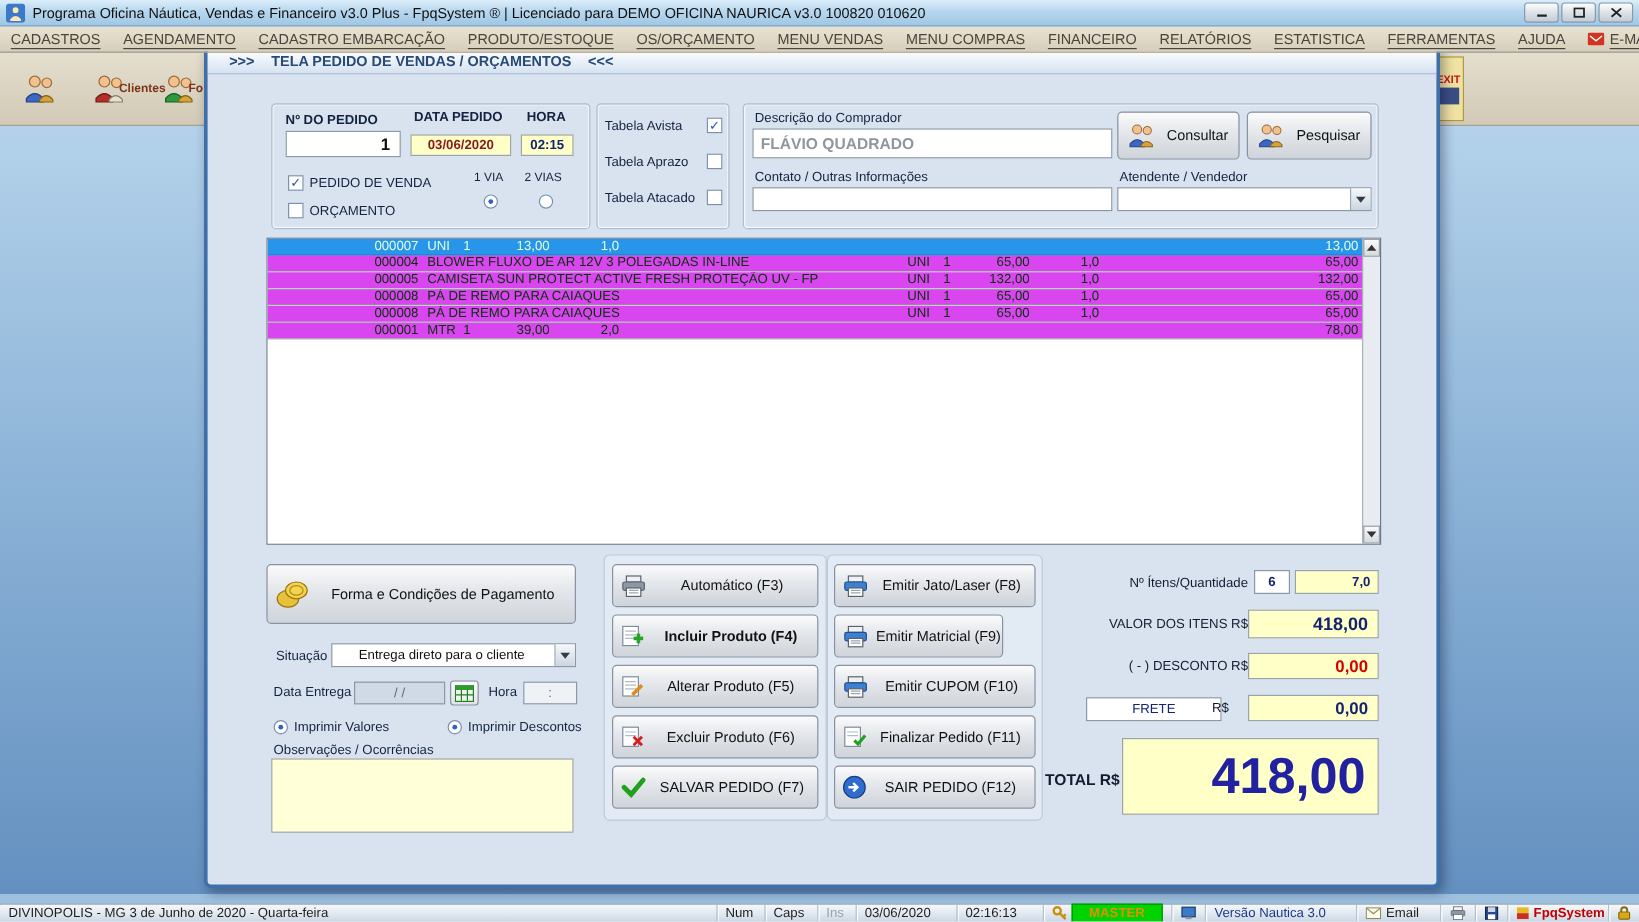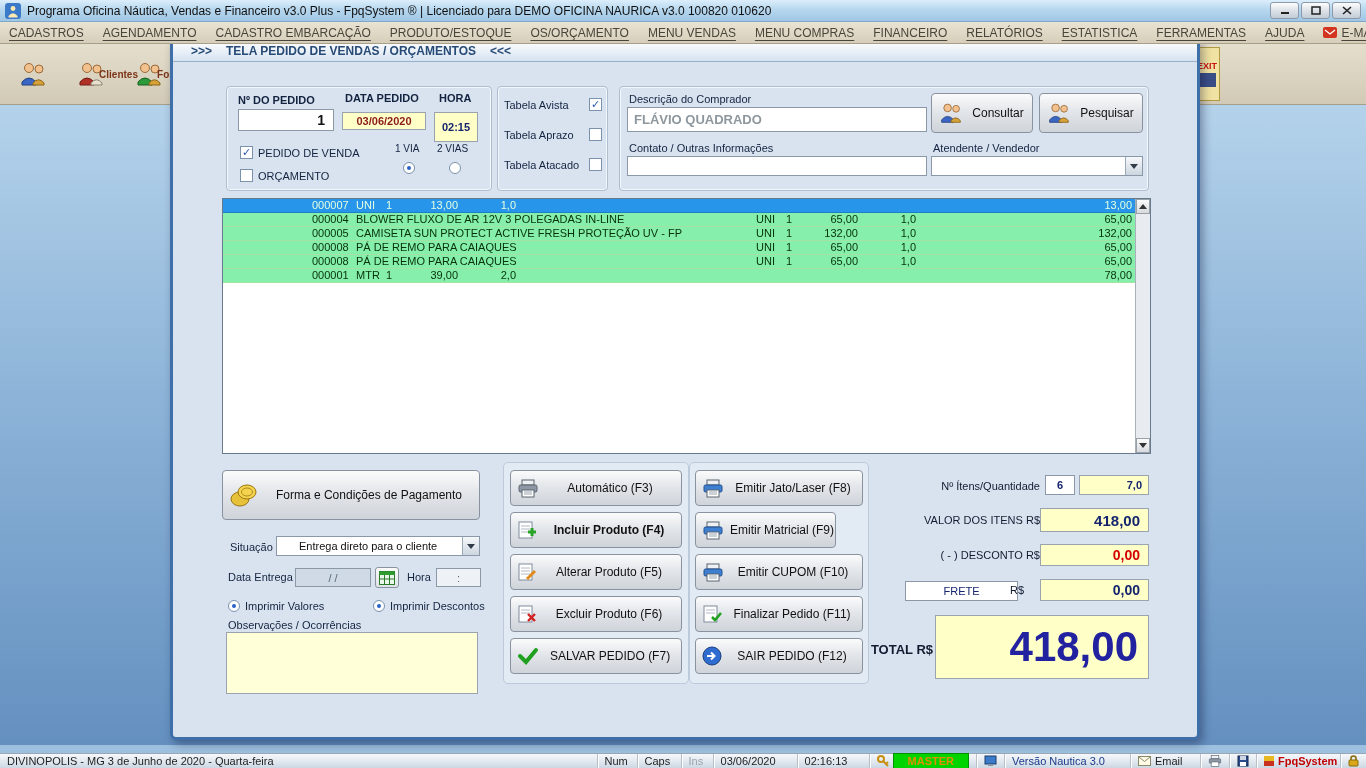--- a/index.html
+++ b/index.html
@@ -48,21 +48,21 @@
 .select .arrow::after{content:"";border:4px solid transparent;border-top:5px solid #303a48;margin-top:5px;}
 
 .gbtn{position:absolute;display:flex;align-items:center;gap:6px;background:linear-gradient(#fbfbfb,#e3e6ea 45%,#cfd4da);border:1px solid #8a92a0;border-radius:4px;font-size:12px;color:#111;padding:0 6px;cursor:pointer;font-family:inherit;}
 .gbtn .blabel{flex:1;text-align:center;white-space:nowrap;}
 
 
 .grid{position:absolute;left:49px;top:136px;width:929px;height:256px;background:#fff;border:1px solid #6a7a8e;display:flex;}
 .grid-main{flex:1;display:flex;flex-direction:column;overflow:hidden;}
 .ghead{display:flex;height:17px;background:linear-gradient(#f7f7f7,#dadada);border-bottom:1px solid #9a9a9a;color:#1c1c1c;flex:none;}
 .ghead .gc{border-right:1px solid #c2c2c2;padding:1px 3px;overflow:hidden;white-space:nowrap;}
-.grow{display:flex;height:14px;background:#86efac;color:#07320a;border-bottom:1px solid #a2e2a2;flex:none;cursor:pointer;}
+.grow{display:flex;height:14px;background:#d946ef;color:#07320a;border-bottom:1px solid #a2e2a2;flex:none;cursor:pointer;}
 .grow.sel{background:#2795e9;color:#e2ffe2;border-bottom-color:#1d7fc8;}
 .grow .gc{padding:0 3px;overflow:hidden;white-space:nowrap;}
 .gc.r{text-align:right;}
 .c0{width:86px;}.c1{width:44px;}.c2{width:400px;}.c3{width:30px;}.c4{width:14px;}.c5{width:64px;}.c6{width:58px;}.c7{width:48px;}.c8{width:56px;}.c9{flex:1;}
 .gfill{flex:1;background:#fff;}
 .gscroll{width:15px;background:#e8ecf0;border-left:1px solid #a8b0b8;display:flex;flex-direction:column;justify-content:space-between;}
 .sbtn{height:15px;background:linear-gradient(#fbfbfb,#d6dade);border:1px solid #98a0a8;display:flex;align-items:center;justify-content:center;cursor:pointer;}
 .tri-up{border:4px solid transparent;border-bottom:5px solid #333;margin-top:-4px;}
 .tri-down{border:4px solid transparent;border-top:5px solid #333;margin-bottom:-4px;}
 
@@ -195,21 +195,21 @@
       <span>&lt;&lt;&lt;</span>
     </div>
     <div class="dialog-body">
 
       <div class="groupbox" style="left:53px;top:24px;width:266px;height:105px;"></div>
       <span class="lbl" style="left:65px;top:32px;">Nº DO PEDIDO</span>
       <span class="lbl" style="left:172px;top:30px;">DATA PEDIDO</span>
       <span class="lbl" style="left:266px;top:30px;">HORA</span>
       <div class="wbox" style="left:65px;top:47px;width:96px;height:22px;font-size:14px;font-weight:bold;justify-content:flex-end;padding-right:8px;">1</div>
       <div class="ybox" style="left:169px;top:50px;width:84px;height:18px;justify-content:center;color:#8b1a1a;font-size:11px;">03/06/2020</div>
-      <div class="ybox" style="left:261px;top:50px;width:44px;height:30px;justify-content:center;font-size:11px;text-align:right;">02:15</div>
+      <div class="ybox" style="left:261px;top:50px;width:44px;height:18px;justify-content:center;font-size:11px;text-align:right;">02:15</div>
       <div class="cbrow" style="left:67px;top:84px;">
         <span class="cb checked"></span>
         <span class="lbl n" style="position:static;">PEDIDO DE VENDA</span>
       </div>
       <div class="cbrow" style="left:67px;top:107px;">
         <span class="cb"></span>
         <span class="lbl n" style="position:static;">ORÇAMENTO</span>
       </div>
       <span class="lbl n" style="left:222px;top:81px;font-size:10px;">1 VIA</span>
       <span class="lbl n" style="left:264px;top:81px;font-size:10px;">2 VIAS</span>

